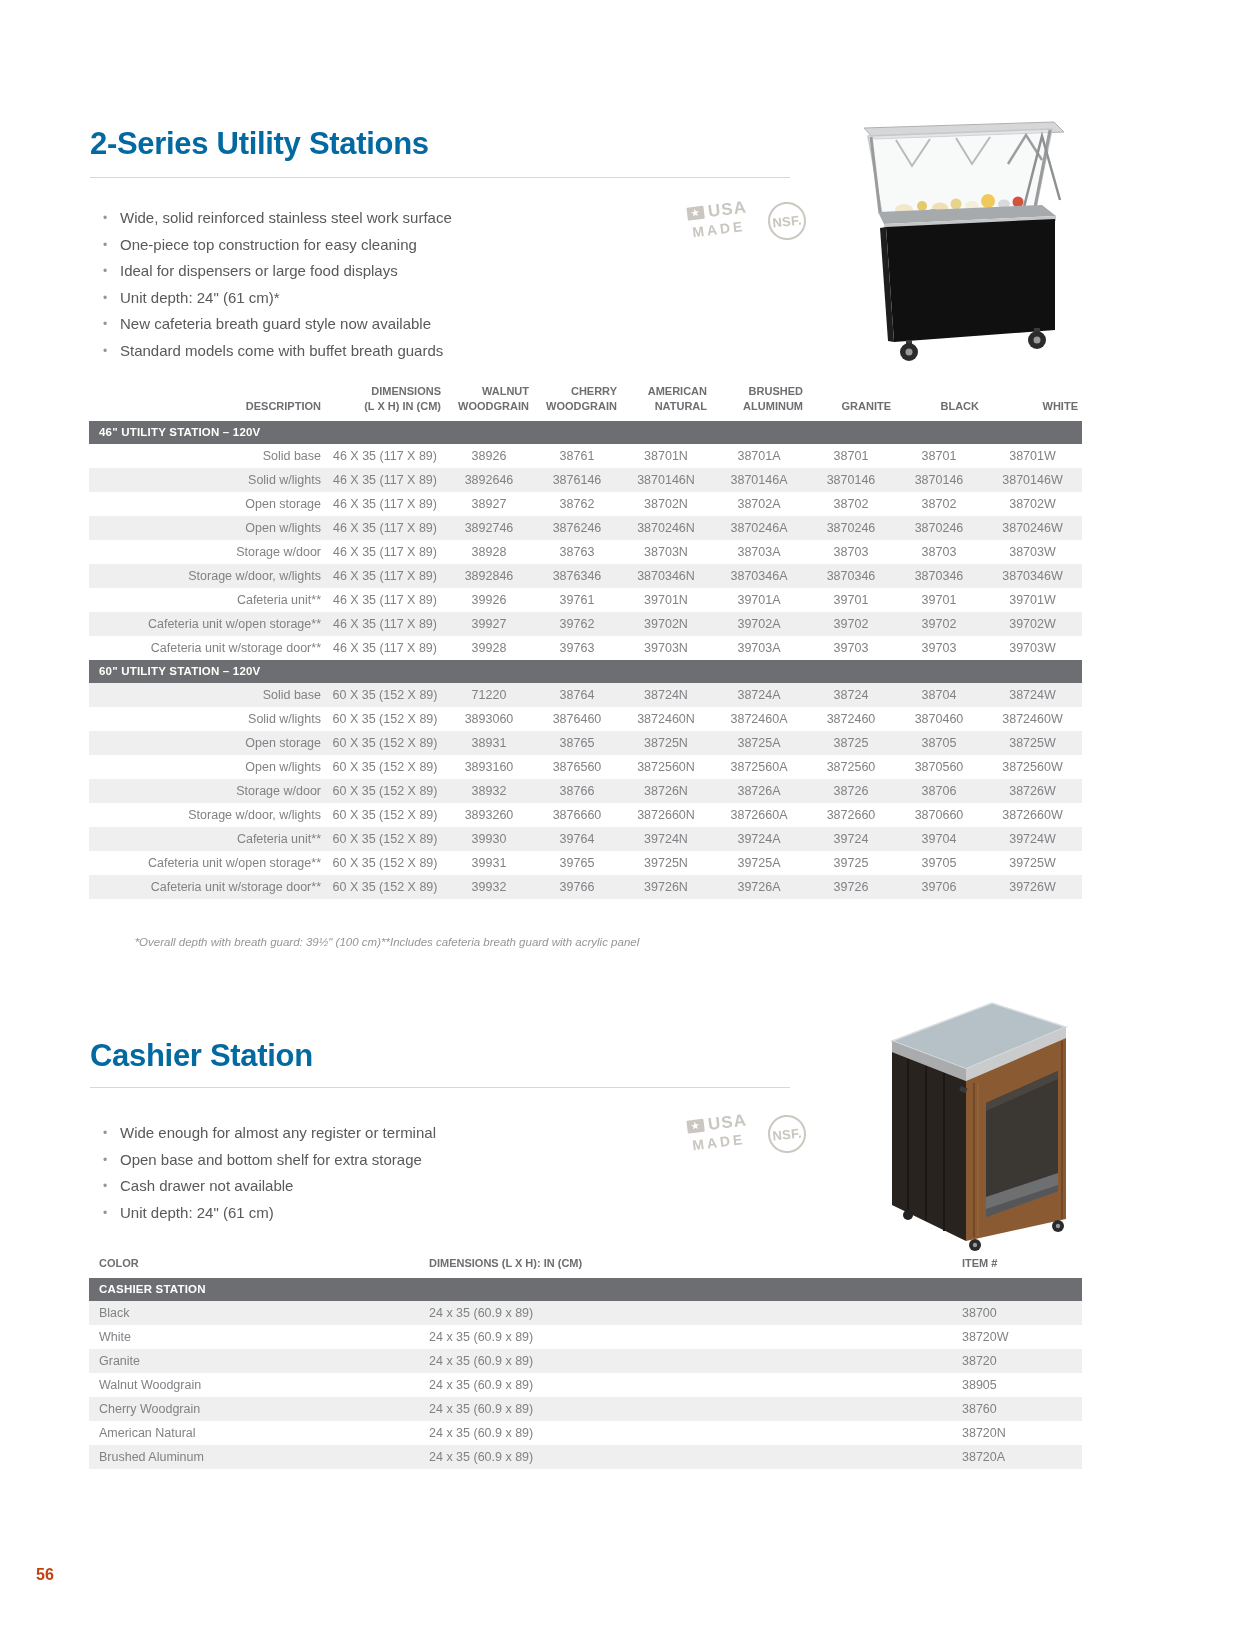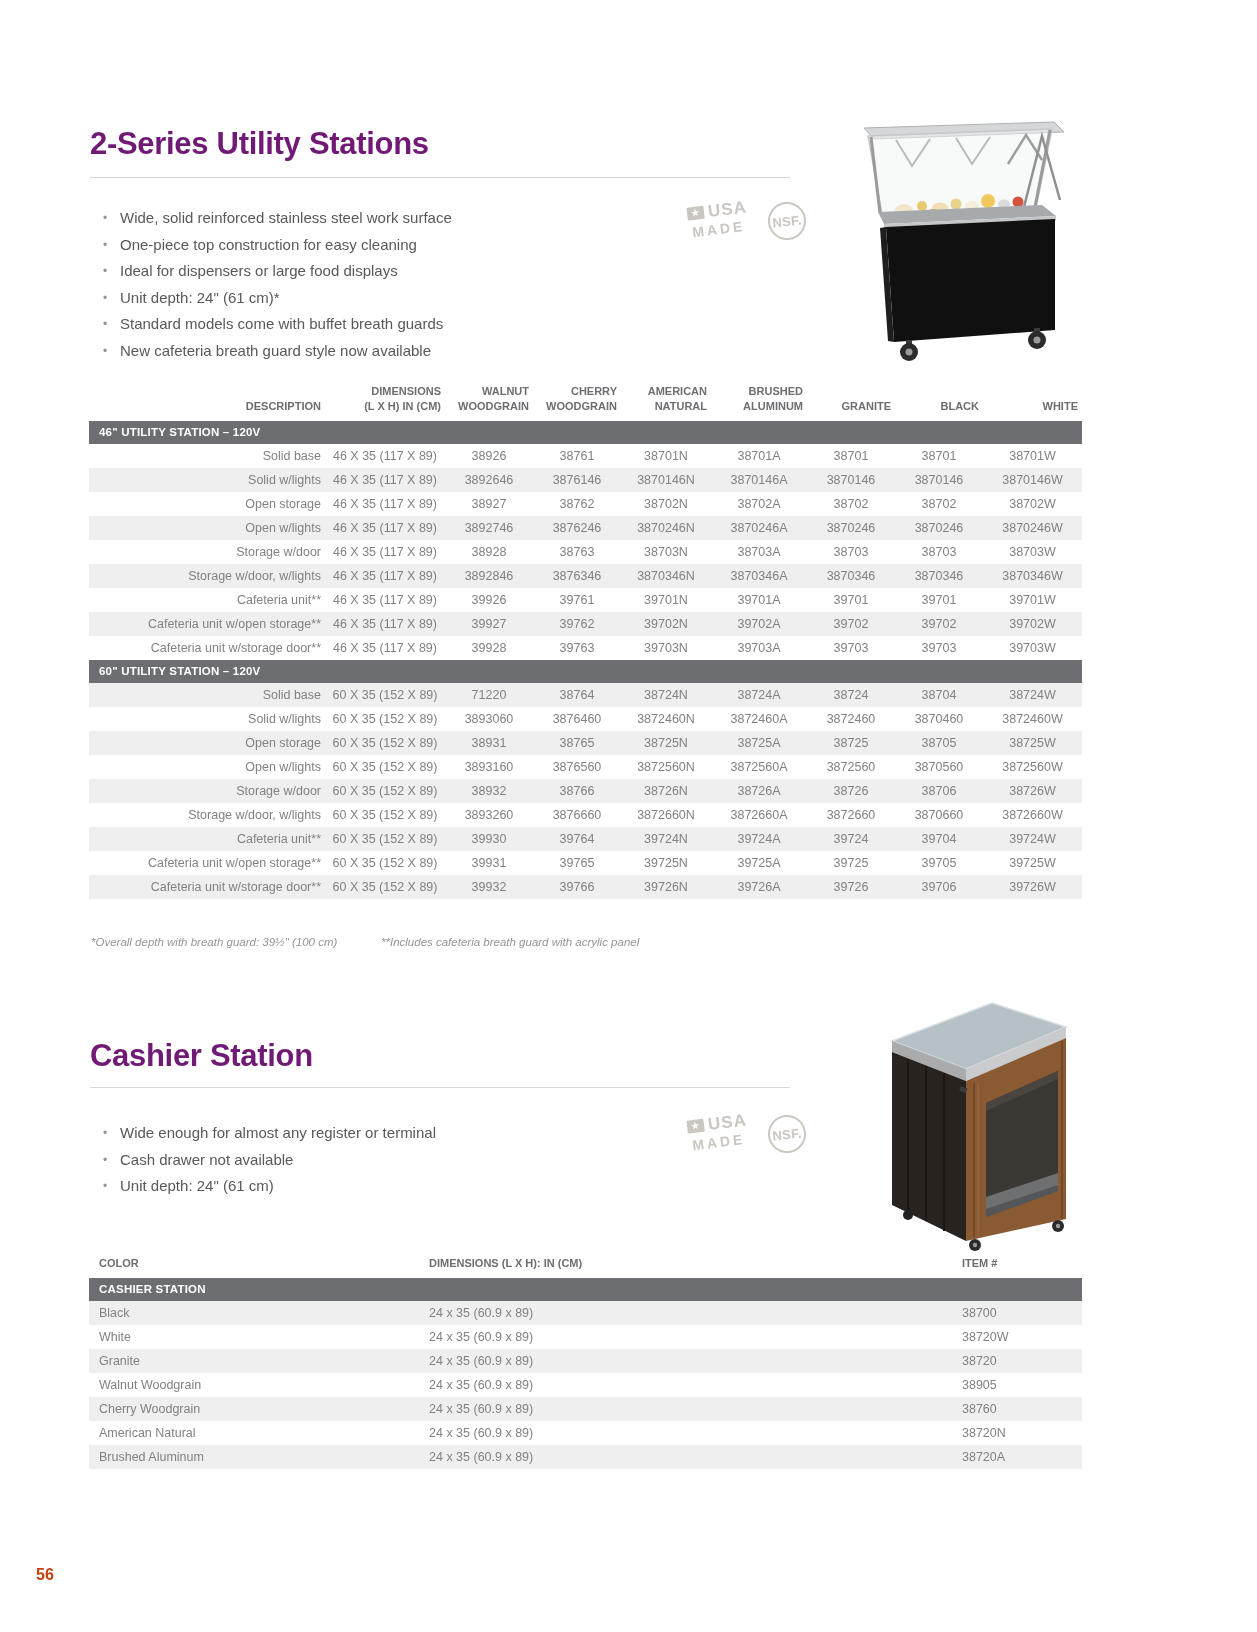--- a/index.html
+++ b/index.html
@@ -3,21 +3,21 @@
 <meta charset="utf-8">
 <style>
   html,body { margin:0; padding:0; background:#e8e8e8; }
   .page {
     position:relative; width:1257px; height:1632px; margin:0 auto;
     background:#ffffff; font-family:"Liberation Sans", sans-serif;
     overflow:hidden;
   }
   .sec-title {
     position:absolute; left:90px; margin:0;
-    font-size:31px; font-weight:700; color:#701a75; letter-spacing:-0.3px;
+    font-size:31px; font-weight:700; color:#0369a1; letter-spacing:-0.3px;
   }
   .rule { position:absolute; left:90px; width:700px; height:1px; background:#d7d8da; }
   .bullets { position:absolute; left:92px; margin:8px; padding:0; list-style:none; }
   .bullets li {
     position:relative; padding-left:20px; font-size:15px; color:#58595b; line-height:26.5px;
   }
   .bullets li::before {
     content:"•"; position:absolute; left:3px; top:0; color:#939598; font-size:12px;
   }
   
@@ -66,22 +66,22 @@
 <div class="page">
 
   <h1 class="sec-title" style="top:126px;">2-Series Utility Stations</h1>
   <div class="rule" style="top:177px;"></div>
 
   <ul class="bullets" style="top:197px;">
     <li>Wide, solid reinforced stainless steel work surface</li>
     <li>One-piece top construction for easy cleaning</li>
     <li>Ideal for dispensers or large food displays</li>
     <li>Unit depth: 24" (61 cm)*</li>
+    <li>New cafeteria breath guard style now available</li>
     <li>Standard models come with buffet breath guards</li>
-    <li>New cafeteria breath guard style now available</li>
   </ul>
 
   <div class="badges" style="left:688px; top:202px;">
     <div class="usa-made">
       <div class="usa-row">
         <span class="usa-flag">★</span>
         <span>USA</span>
       </div>
       <div class="made">MADE</div>
     </div>
@@ -354,30 +354,31 @@
           <td>39766</td>
           <td>39726N</td>
           <td>39726A</td>
           <td>39726</td>
           <td>39706</td>
           <td>39726W</td>
         </tr>
       </tbody>
     </table>
 
-  <div class="footnotes" style="top:936px;">
+  <div class="footnotes" style="top:936px;text-align:right;">
     <span class="fn1">*Overall depth with breath guard: 39½" (100 cm)</span>
     <span class="fn2">**Includes cafeteria breath guard with acrylic panel</span>
   </div>
 
   <h1 class="sec-title" style="top:1038px;">Cashier Station</h1>
   <div class="rule" style="top:1087px;"></div>
 
   <ul class="bullets" style="top:1112px;">
     <li>Wide enough for almost any register or terminal</li>
+    <li>Open base and bottom shelf for extra storage</li>
     <li>Cash drawer not available</li>
     <li>Unit depth: 24" (61 cm)</li>
   </ul>
 
   <div class="badges" style="left:688px; top:1115px;">
     <div class="usa-made">
       <div class="usa-row">
         <span class="usa-flag">★</span>
         <span>USA</span>
       </div>

